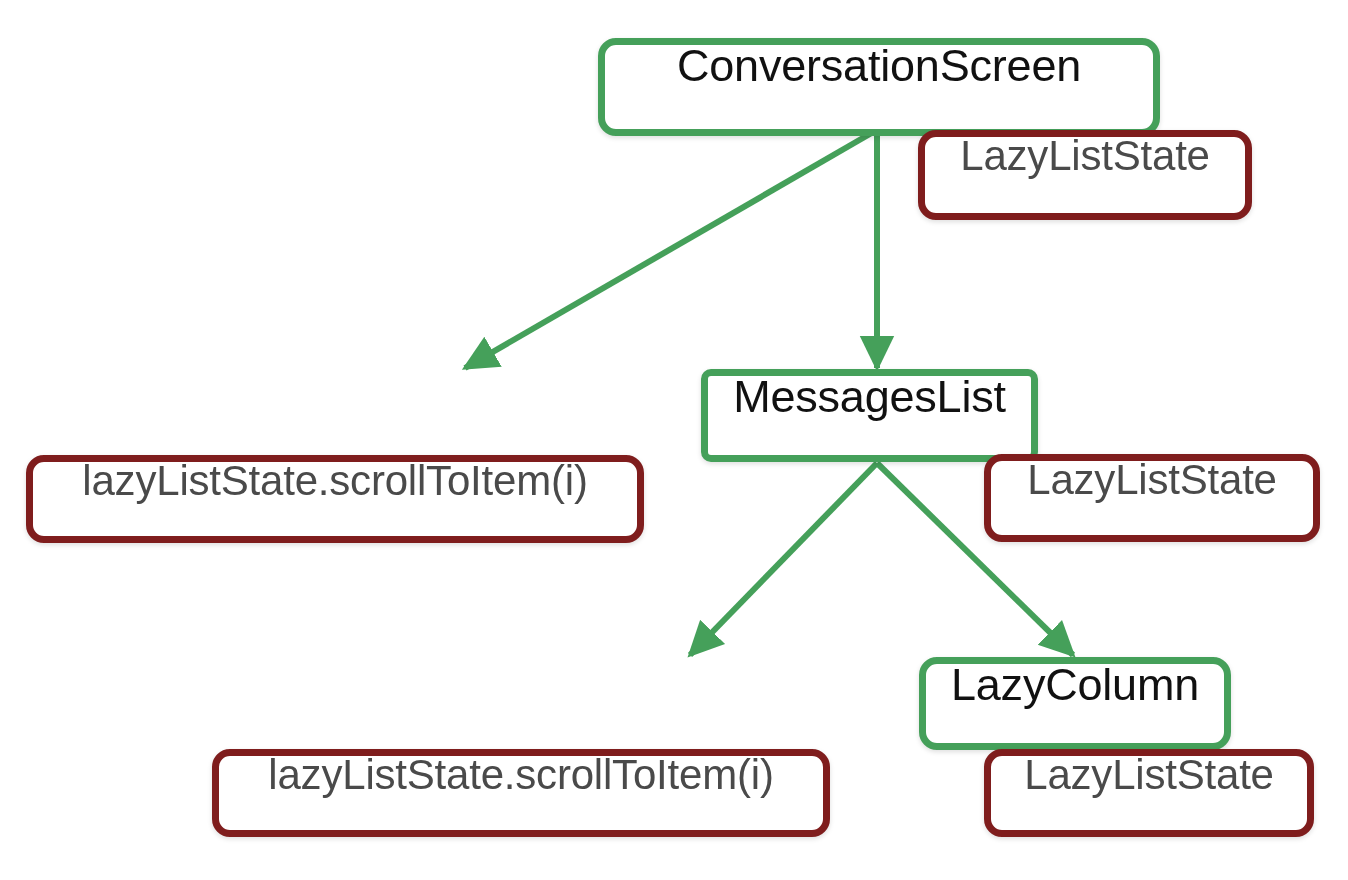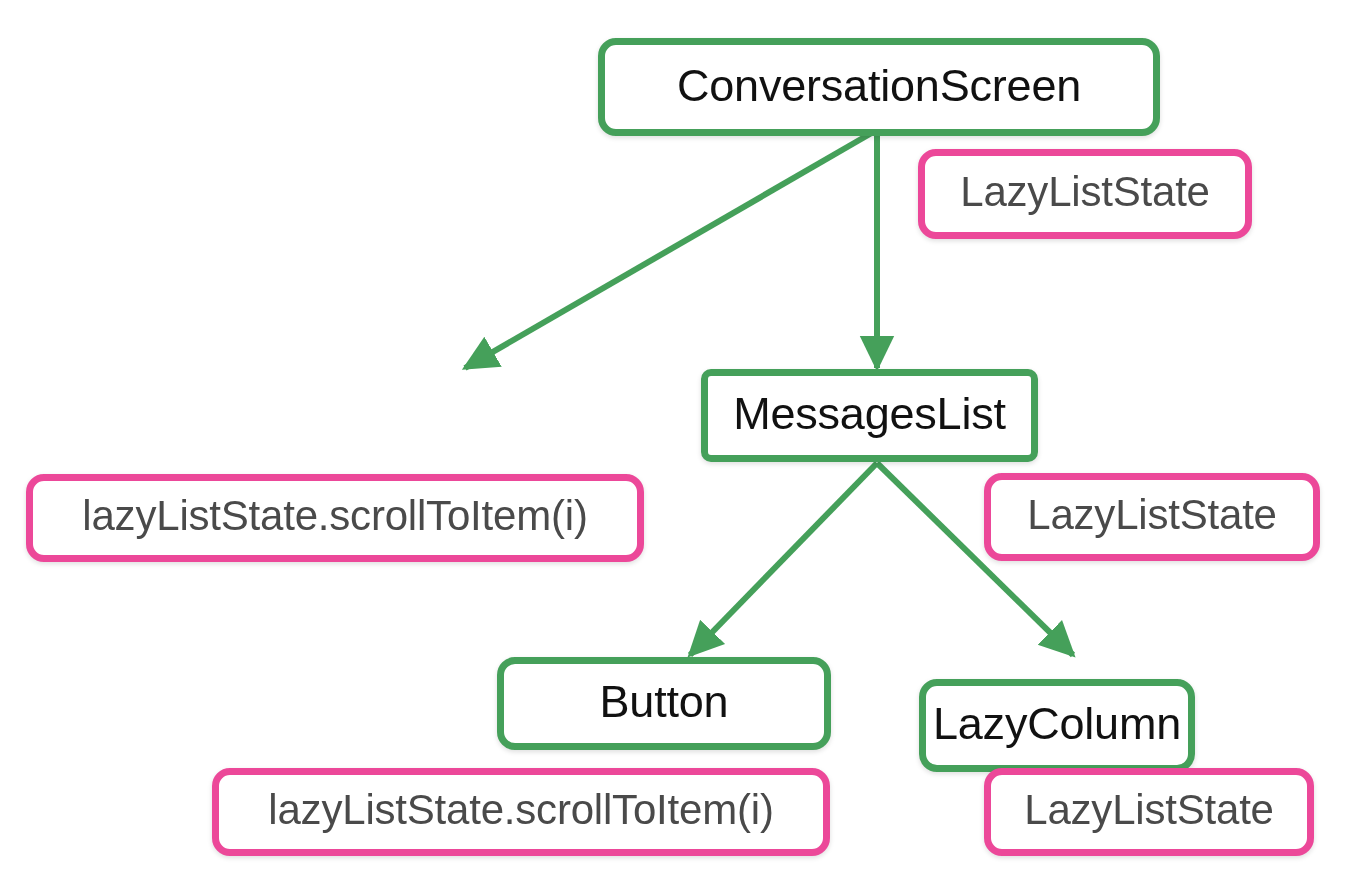--- a/index.html
+++ b/index.html
@@ -23,44 +23,42 @@
     left: 0;
     top: 0;
     width: 1348px;
     height: 880px;
     pointer-events: none;
   }
   .node {
     position: absolute;
     box-sizing: border-box;
     display: flex;
-    align-items: center;
     justify-content: center;
     background: #ffffff;
     border-radius: 18px;
     white-space: nowrap;
     box-shadow: 0 2px 5px rgba(0,0,0,0.13);
   }
   .node.composable {
     border: 7px solid #45a css;
   }
   .composable {
     border: 7px solid #45a05a;
     color: #111111;
     font-size: 45px;
     letter-spacing: -0.2px;
     z-index: 3;
   }
   .state {
-    border: 7px solid #ec4899;
+    border: 7px solid #7f1d1d;
     color: #4a4a4a;
     font-size: 42px;
     letter-spacing: -0.2px;
     z-index: 5;
-    margin-top: 19px;
   }
   .label {
     display: block;
     line-height: 1;
     transform: translateY(-2px);
   }
 </style>
 </head>
 <body>
 
@@ -96,29 +94,26 @@
   </div>
 
   <div class="node composable" style="left:701px; top:369px; width:337px; height:93px;border-radius:10px;">
     <span class="label">MessagesList</span>
   </div>
 
   <div class="node state" style="left:984px; top:454px; width:336px; height:88px;">
     <span class="label">LazyListState</span>
   </div>
 
-  <div class="node composable" style="left:497px; top:657px; width:334px; height:93px;">
-    <span class="label">Button</span>
-  </div>
 
   <div class="node state" style="left:212px; top:749px; width:618px; height:88px;">
     <span class="label">lazyListState.scrollToItem(i)</span>
   </div>
 
-  <div class="node composable" style="left:919px; top:657px; width:276px; height:93px;margin-top:22px;">
+  <div class="node composable" style="left:919px; top:657px; width:312px; height:93px;">
     <span class="label">LazyColumn</span>
   </div>
 
   <div class="node state" style="left:984px; top:749px; width:330px; height:88px;">
     <span class="label">LazyListState</span>
   </div>
 
 </div>
 
 </body></html>

